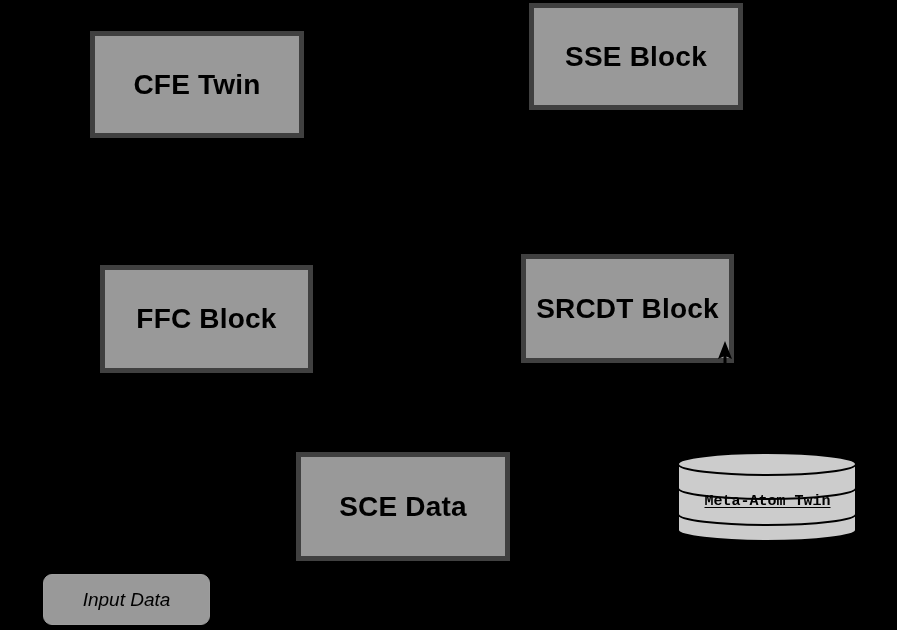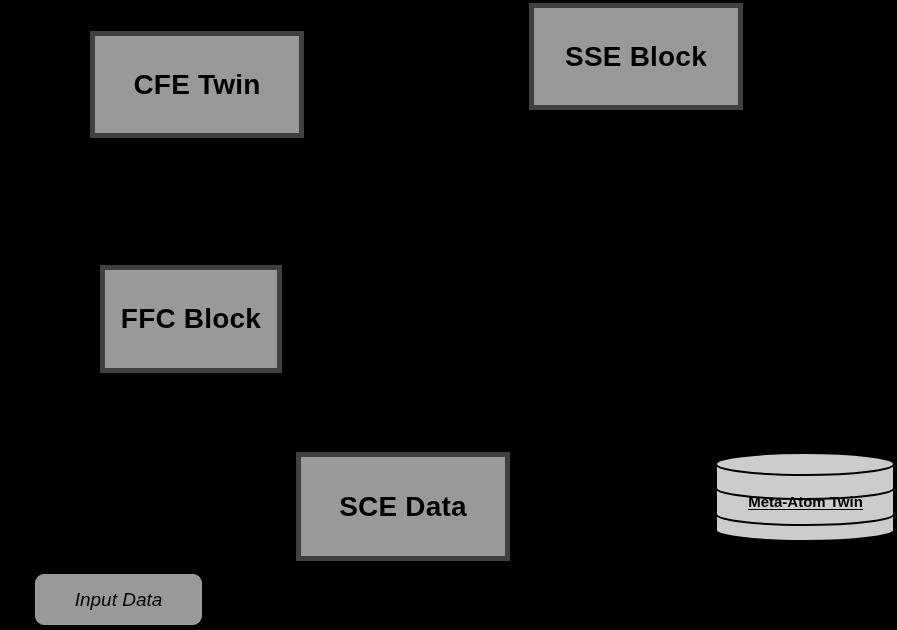--- a/index.html
+++ b/index.html
@@ -96,45 +96,48 @@
 <div id="canvas">
 
   <div class="block" style="left:90px; top:31px; width:214px; height:107px;">
     <span class="block-label">CFE Twin</span>
   </div>
 
   <div class="block" style="left:529px; top:3px; width:214px; height:107px;">
     <span class="block-label">SSE Block</span>
   </div>
 
-  <div class="block" style="left:100px; top:265px; width:182px; height:108px;">
+  <div class="block" style="left:100px; top:265px; width:213px; height:108px;">
     <span class="block-label">FFC Block</span>
   </div>
 
+  <div class="block" style="left:521px; top:254px; width:213px; height:109px;">
+    <span class="block-label">SRCDT Block</span>
+  </div>
 
   <div class="block" style="left:296px; top:452px; width:214px; height:109px;">
     <span class="block-label">SCE Data</span>
   </div>
 
   <div class="arrowhead" style="left:716px; top:341px; width:18px; height:28px;">
     <svg width="18" height="28" viewBox="0 0 18 28" xmlns="http://www.w3.org/2000/svg">
       <polygon points="9,0 16,18 10.5,15.5 10.5,28 7.5,28 7.5,15.5 2,18" fill="#000000"></polygon>
     </svg>
   </div>
 
-  <div class="cylinder" style="left:714px; top:452px; width:183px; height:98px;">
+  <div class="cylinder" style="left:676px; top:452px; width:183px; height:98px;font-family:Liberation Mono, monospace;">
     <svg class="cyl-svg" width="183" height="98" viewBox="0 0 183 98" xmlns="http://www.w3.org/2000/svg">
 
       <path d="M2,12 L2,78 A 89 11 0 0 0 180,78 L180,12 Z" fill="#cccccc" stroke="#000000" stroke-width="2"></path>
 
       <ellipse cx="91" cy="12" rx="89" ry="11" fill="#cccccc" stroke="#000000" stroke-width="2"></ellipse>
 
       <path d="M2,36 A 89 11 0 0 0 180,36" fill="none" stroke="#000000" stroke-width="2"></path>
       <path d="M2,62 A 89 11 0 0 0 180,62" fill="none" stroke="#000000" stroke-width="2"></path>
     </svg>
     <span class="cyl-label" style="top:42px;">Meta-Atom Twin</span>
   </div>
 
-  <div class="terminal" style="left:35px; top:574px; width:167px; height:51px;">
+  <div class="terminal" style="left:43px; top:574px; width:167px; height:51px;">
     <span class="block-label">Input Data</span>
   </div>
 
 </div>
 
 </body></html>

